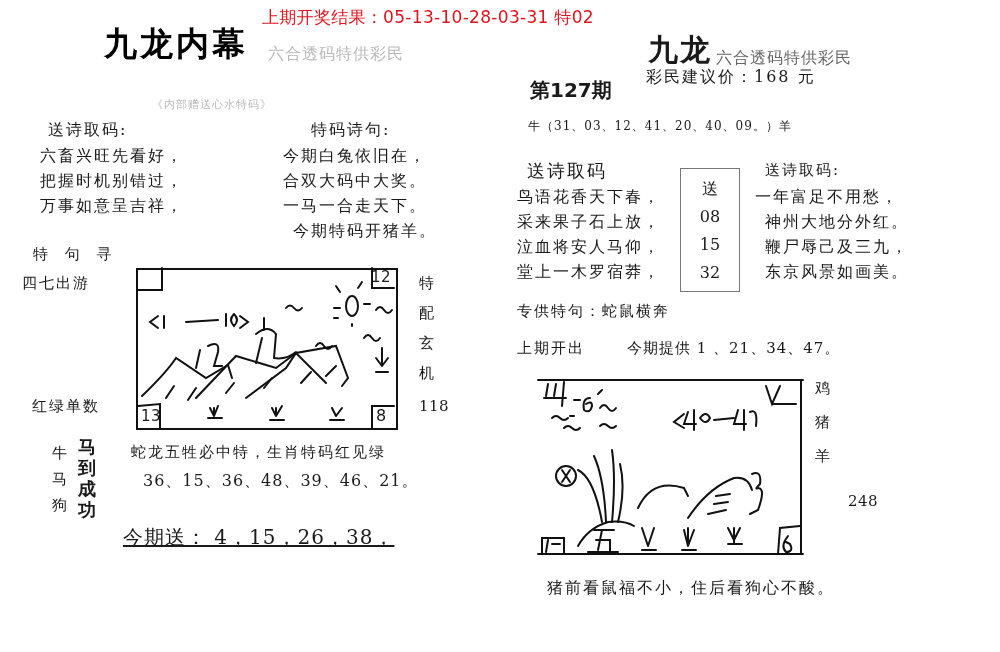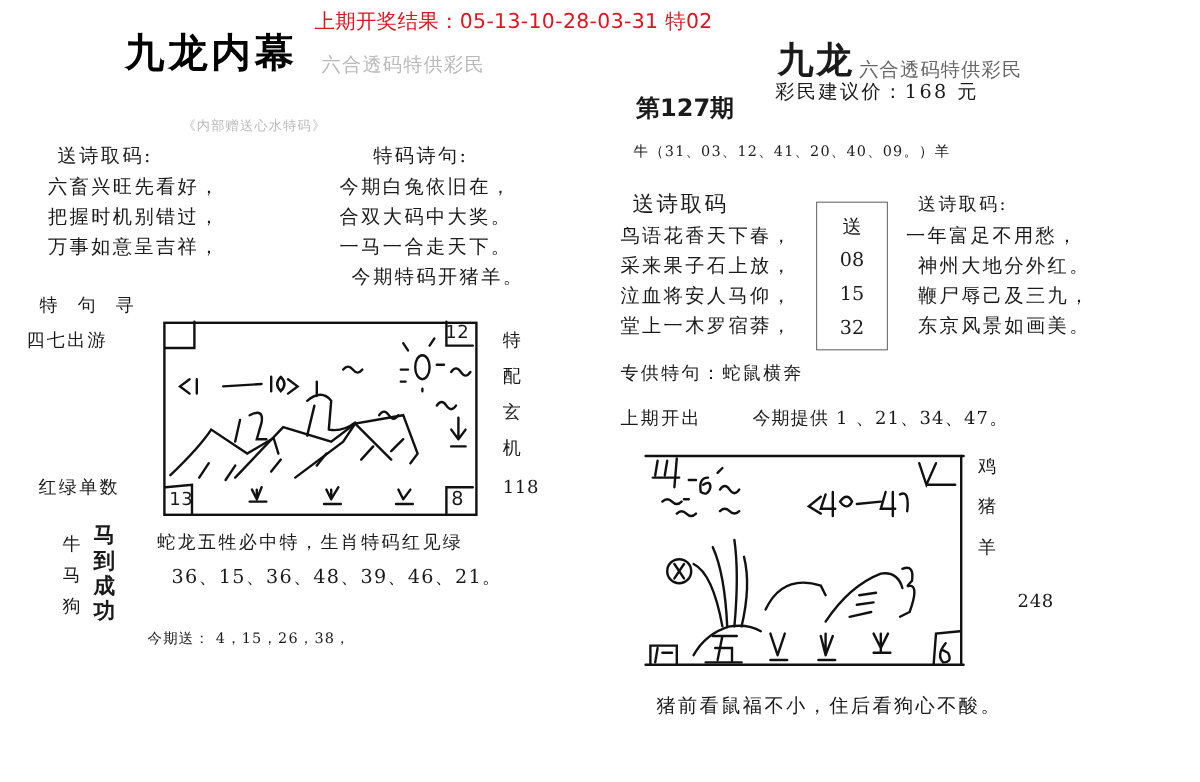--- a/index.html
+++ b/index.html
@@ -101,21 +101,21 @@
   <div class="lbl" style="line-height:26px;">狗</div>
 </div>
 <div class="abs" style="left:78px;top:436px;font-family:'DejaVu Sans',sans-serif;font-weight:bold;">
   <div style="font-size:18px;line-height:21px;">马</div>
   <div style="font-size:18px;line-height:21px;">到</div>
   <div style="font-size:18px;line-height:21px;">成</div>
   <div style="font-size:18px;line-height:21px;">功</div>
 </div>
 <div class="abs lbl" style="left:131px;top:443px;">蛇龙五牲必中特，生肖特码红见绿</div>
 <div class="abs num" style="left:143px;top:471px;font-size:16px;letter-spacing:1px;">36、15、36、48、39、46、21。</div>
-<div class="abs num" style="left:123px;top:524px;font-size:12px;letter-spacing:1px;">今期送： 4，15，26，38，</div>
+<div class="abs num" style="left:123px;top:524px;font-size:20px;letter-spacing:1px;text-decoration:underline;">今期送： 4，15，26，38，</div>
 
 <div class="abs" style="left:648px;top:30px;font-size:30px;font-weight:bold;letter-spacing:2px;">九龙</div>
 <div class="abs sub-faint" style="left:716px;top:48px;color:#666;">六合透码特供彩民</div>
 <div class="abs period">第127期</div>
 <div class="abs lbl" style="left:646px;top:67px;font-size:16px;">彩民建议价：168 元</div>
 <div class="abs num" style="left:528px;top:118px;font-size:12px;letter-spacing:1px;">牛（31、03、12、41、20、40、09。）羊</div>
 
 <div class="abs poem" style="left:527px;top:158px;font-size:18px;">送诗取码</div>
 <div class="abs poem" style="left:517px;top:184px;">
   <div>鸟语花香天下春，</div>

